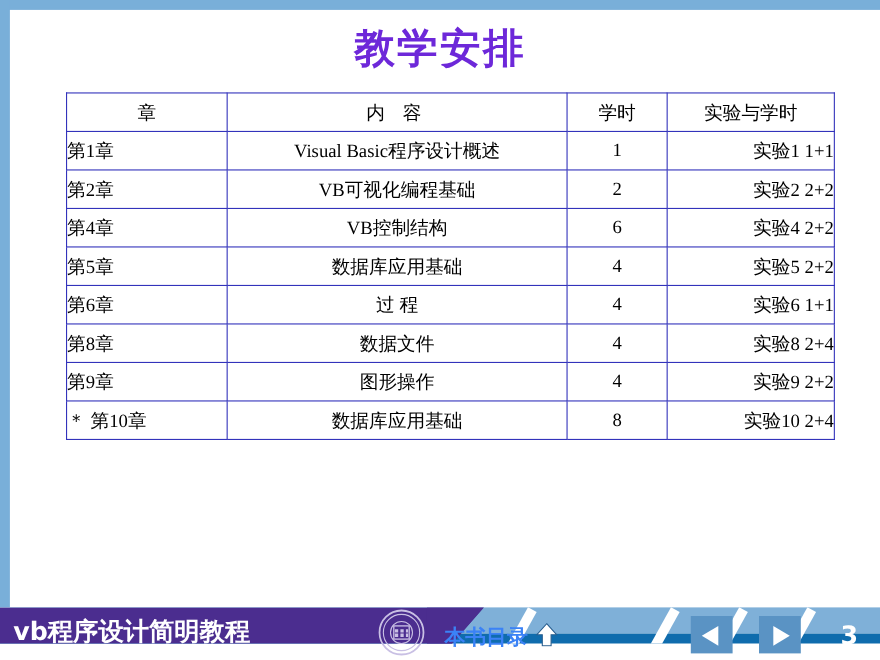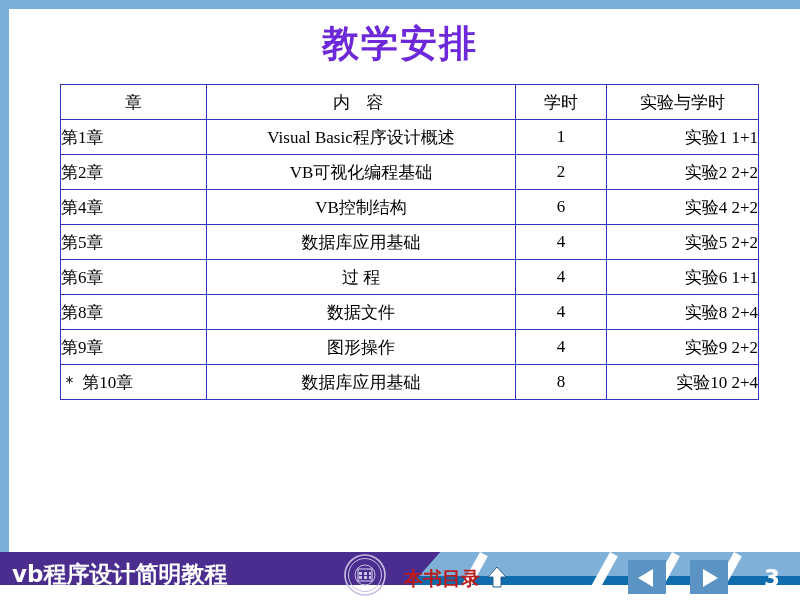--- a/index.html
+++ b/index.html
@@ -129,21 +129,21 @@
     position: absolute;
     left: 343px; top: 553px;
     width: 44px; height: 44px;
   }
   .toc-link {
     position: absolute;
     left: 404px; top: 566px;
     font-family: "DejaVu Sans", "Liberation Sans", sans-serif;
     font-size: 19px;
     font-weight: bold;
-    color: #b91c1c;
+    color: #3b82f6;
     white-space: nowrap;
   }
   .toc-arrow {
     position: absolute;
     left: 487px; top: 566px;
     width: 20px; height: 22px;
   }
   .stripe {
     position: absolute;
     top: 0;

